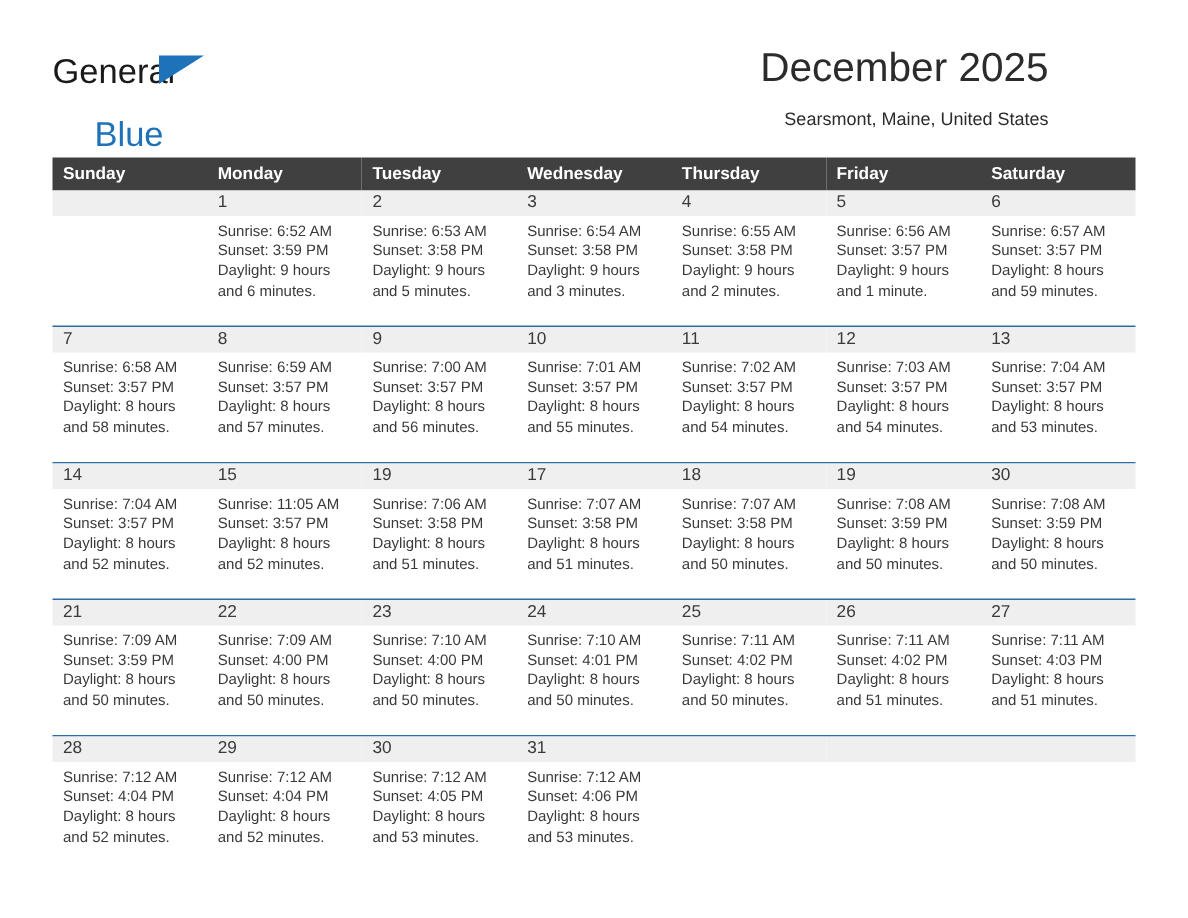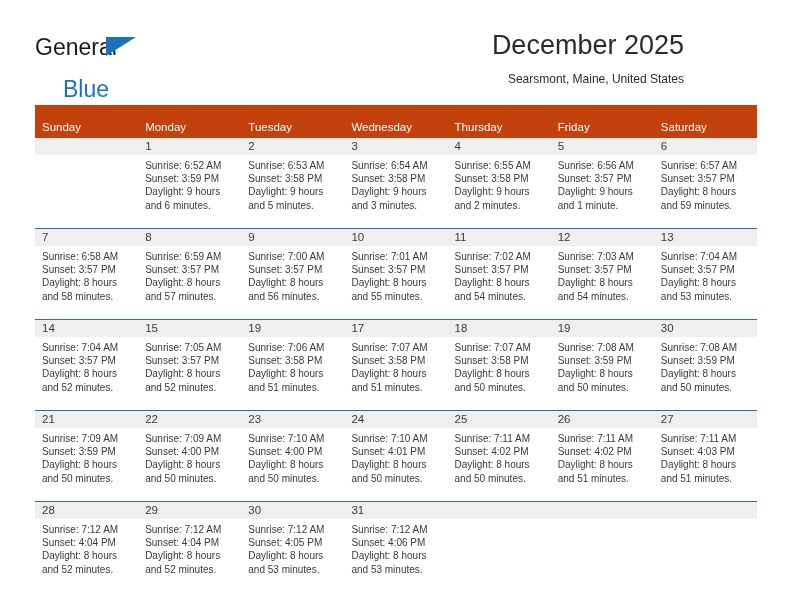--- a/index.html
+++ b/index.html
@@ -65,21 +65,21 @@
     font-size: 23px;
     color: #1e72b8;
     font-family: "Liberation Sans", sans-serif;
     line-height: 26px;
     white-space: nowrap;
     margin-top: 20px;
   }
 
   .titles {
     position: absolute;
-    right: 15px;
+    right: 0;
     top: 0;
     text-align: right;
   }
   .cal-title {
     font-size: 27px;
     color: #2b2b2b;
     font-weight: normal;
     line-height: 34px;
     white-space: nowrap;
   }
@@ -94,26 +94,26 @@
   
   .calendar {
     position: absolute;
     left: 35px;
     top: 105px;
     width: 722px;
     border-collapse: collapse;
     table-layout: fixed;
   }
   .calendar th {
-    background: #c2410c;
+    background: #404040;
     color: #ffffff;
     font-size: 11.5px;
-    font-weight: normal;
+    font-weight: bold;
     text-align: left;
-    padding: 16px 0 5px 7px;
+    padding: 5px 0 5px 7px;
     height: 11px;
     border: 0;
   }
 
   .week-row td {
     padding: 0;
     vertical-align: top;
     border: 0;
   }
 
@@ -362,21 +362,21 @@
                 <div>Sunset: 3:57 PM</div>
                 <div>Daylight: 8 hours</div>
                 <div>and 52 minutes.</div>
               </div>
             </div>
           </td>
           <td>
             <div class="cell">
               <div class="daynum">15</div>
               <div class="details">
-                <div>Sunrise: 7:05 AM</div>
+                <div>Sunrise: 11:05 AM</div>
                 <div>Sunset: 3:57 PM</div>
                 <div>Daylight: 8 hours</div>
                 <div>and 52 minutes.</div>
               </div>
             </div>
           </td>
           <td>
             <div class="cell">
               <div class="daynum">19</div>
               <div class="details">

